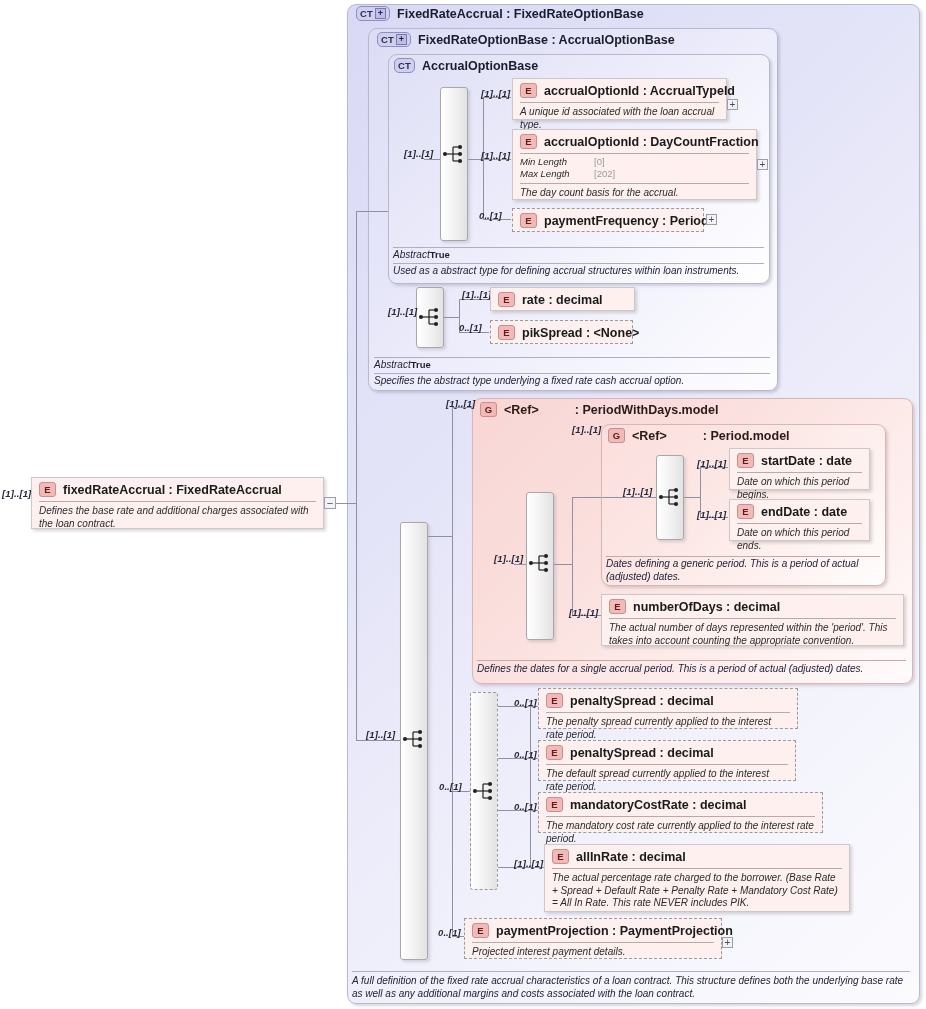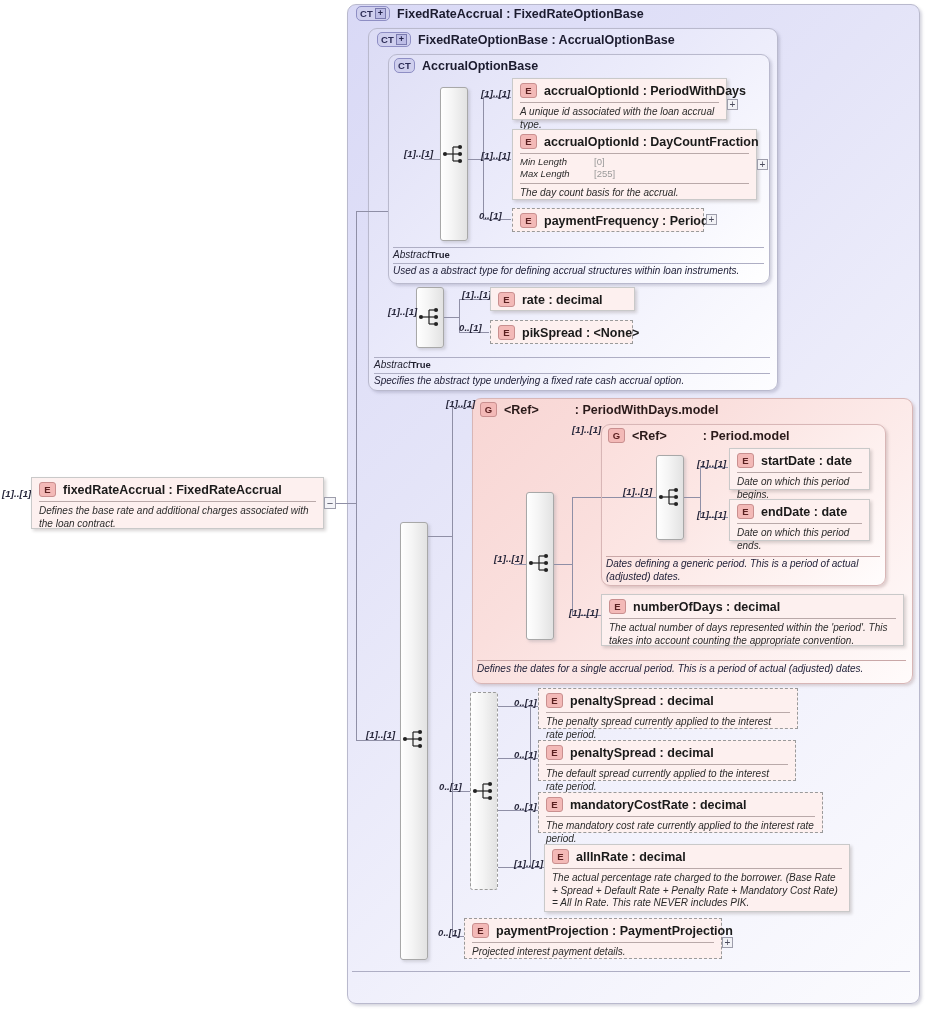--- a/index.html
+++ b/index.html
@@ -193,42 +193,42 @@
   <div class="ln v" style="left:483px;top:97px;height:122px;"></div>
   <div class="ln h" style="left:468px;top:159px;width:15px;"></div>
   <div class="ln h" style="left:483px;top:97px;width:28px;"></div>
   <div class="ln h" style="left:483px;top:159px;width:28px;"></div>
   <div class="ln h" style="left:483px;top:219px;width:28px;"></div>
 
   <div class="card" style="left:481px;top:88px;">[1]..[1]</div>
   <div class="el" style="left:512px;top:78px;width:215px;height:42px;">
     <div class="el-head">
       <span class="e-badge">E</span>
-      <span class="el-name">accrualOptionId : PeriodWithDays</span>
+      <span class="el-name">accrualOptionId : AccrualTypeId</span>
     </div>
     <div class="rule"></div>
     <div class="anno">A unique id associated with the loan accrual type.</div>
   </div>
   <div class="expander" style="left:727px;top:99px;">+</div>
 
   <div class="card" style="left:481px;top:150px;">[1]..[1]</div>
   <div class="el" style="left:512px;top:129px;width:245px;height:71px;">
     <div class="el-head">
       <span class="e-badge">E</span>
       <span class="el-name">accrualOptionId : DayCountFraction</span>
     </div>
     <div class="rule"></div>
     <div class="facets">
       <div class="frow">
         <span class="fname">Min Length</span>
         <span class="fval">[0]</span>
       </div>
       <div class="frow">
         <span class="fname">Max Length</span>
-        <span class="fval">[255]</span>
+        <span class="fval">[202]</span>
       </div>
     </div>
     <div class="rule"></div>
     <div class="anno">The day count basis for the accrual.</div>
   </div>
   <div class="expander" style="left:757px;top:159px;">+</div>
 
   <div class="card" style="left:479px;top:210px;">0..[1]</div>
   <div class="el optional" style="left:512px;top:208px;width:192px;height:24px;">
     <div class="el-head">
@@ -471,20 +471,21 @@
     <div class="el-head">
       <span class="e-badge">E</span>
       <span class="el-name">paymentProjection : PaymentProjection</span>
     </div>
     <div class="rule"></div>
     <div class="anno">Projected interest payment details.</div>
   </div>
   <div class="expander" style="left:722px;top:937px;">+</div>
 
   <div class="ct-rule" style="left:352px;top:971px;width:558px;"></div>
+  <div class="ct-anno" style="left:352px;top:975px;width:558px;">A full definition of the fixed rate accrual characteristics of a loan contract. This structure defines both the underlying base rate as well as any additional margins and costs associated with the loan contract.</div>
 
   <div class="card" style="left:2px;top:488px;">[1]..[1]</div>
   <div class="el" style="left:31px;top:477px;width:293px;height:52px;">
     <div class="el-head">
       <span class="e-badge">E</span>
       <span class="el-name">fixedRateAccrual : FixedRateAccrual</span>
     </div>
     <div class="rule"></div>
     <div class="anno">Defines the base rate and additional charges associated with the loan contract.</div>
   </div>

